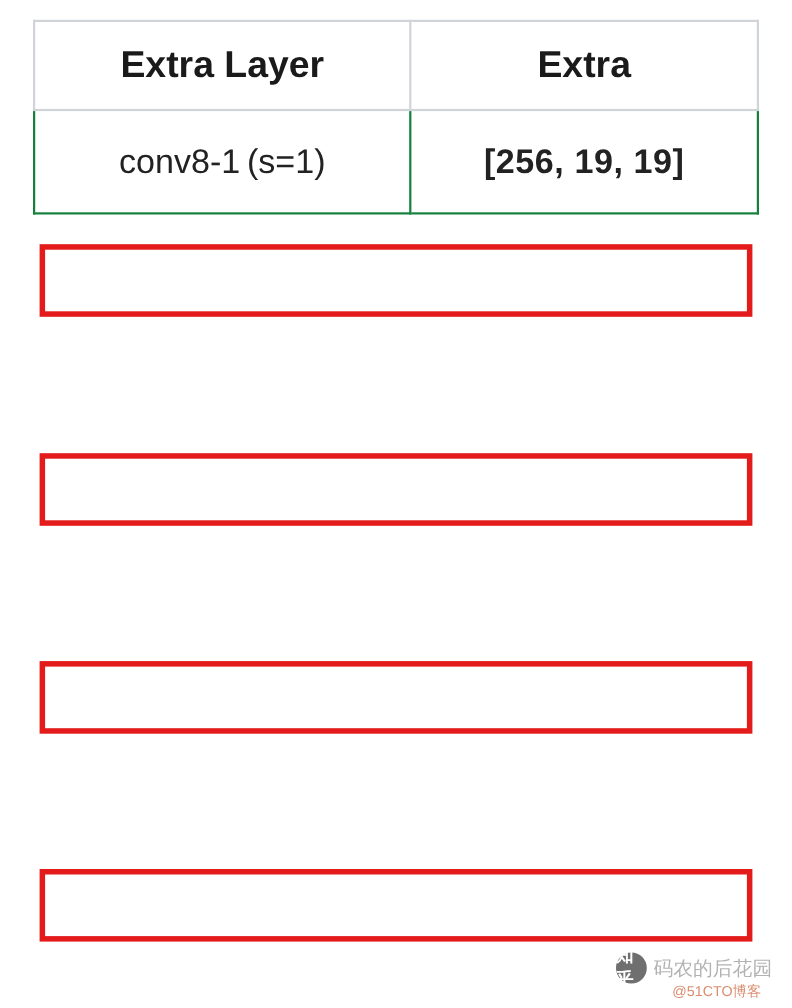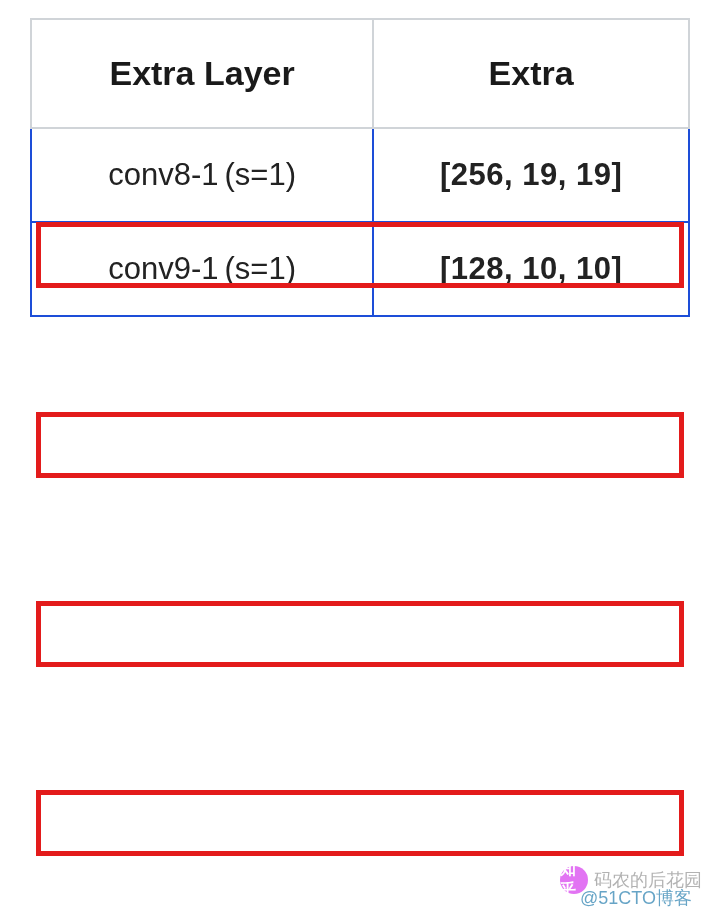--- a/index.html
+++ b/index.html
@@ -18,29 +18,29 @@
     .table-container {
       padding: 18px 30px 0 30px;
     }
     table {
       width: 100%;
       border-collapse: collapse;
       table-layout: fixed;
     }
     th {
       border: 2px solid #d0d4d8;
-      padding: 34px 8px;
+      padding: 20px 8px;
       font-size: 34px;
       font-weight: 700;
       color: #1a1a1a;
       text-align: center;
       background: #ffffff;
     }
     td {
-      border: 2px solid #1d4ed8;
+      border: 2px solid #15803d;
       padding: 0;
       font-size: 31px;
       color: #222222;
       text-align: center;
       position: relative;
       height: 94px;
     }
     td .cell-inner {
       padding: 20px 10px;
       display: flex;
@@ -83,34 +83,34 @@
       display: flex;
       align-items: center;
       gap: 6px;
       opacity: 0.75;
       z-index: 20;
     }
     .wm-logo {
       width: 28px;
       height: 28px;
       border-radius: 50%;
-      background: #d946ef;
+      background: #404040;
       color: #fff;
       font-size: 16px;
       font-weight: 700;
       display: flex;
       align-items: center;
       justify-content: center;
     }
     .watermark-sub {
       position: absolute;
       right: 28px;
       bottom: 6px;
-      color: #0369a1;
-      font-size: 18px;
+      color: #c2410c;
+      font-size: 13px;
       opacity: 0.6;
       z-index: 20;
       text-align: center;
     }
   </style>
 </head>
 <body>
 
 <div class="table-container">
   <table>
@@ -131,33 +131,20 @@
               <span class="layer-name">conv8-1</span>
               <span class="stride">(s=1)</span>
             </div>
           </td>
         <td>
             <div class="cell-inner">
               <span class="output-val">[256, 19, 19]</span>
             </div>
           </td>
       </tr>
-      <tr>
-        <td class="layer-col">
-            <div class="cell-inner">
-              <span class="layer-name">conv9-1</span>
-              <span class="stride">(s=1)</span>
-            </div>
-          </td>
-        <td>
-            <div class="cell-inner">
-              <span class="output-val">[128, 10, 10]</span>
-            </div>
-          </td>
-      </tr>
     </tbody>
   </table>
 </div>
 
 <div id="highlight-layer">
     <div class="highlight-box" style="top: 222px; left: 36px; width: 648px; height: 66px;"></div>
     <div class="highlight-box" style="top: 412px; left: 36px; width: 648px; height: 66px;"></div>
     <div class="highlight-box" style="top: 601px; left: 36px; width: 648px; height: 66px;"></div>
     <div class="highlight-box" style="top: 790px; left: 36px; width: 648px; height: 66px;"></div>
   </div>

